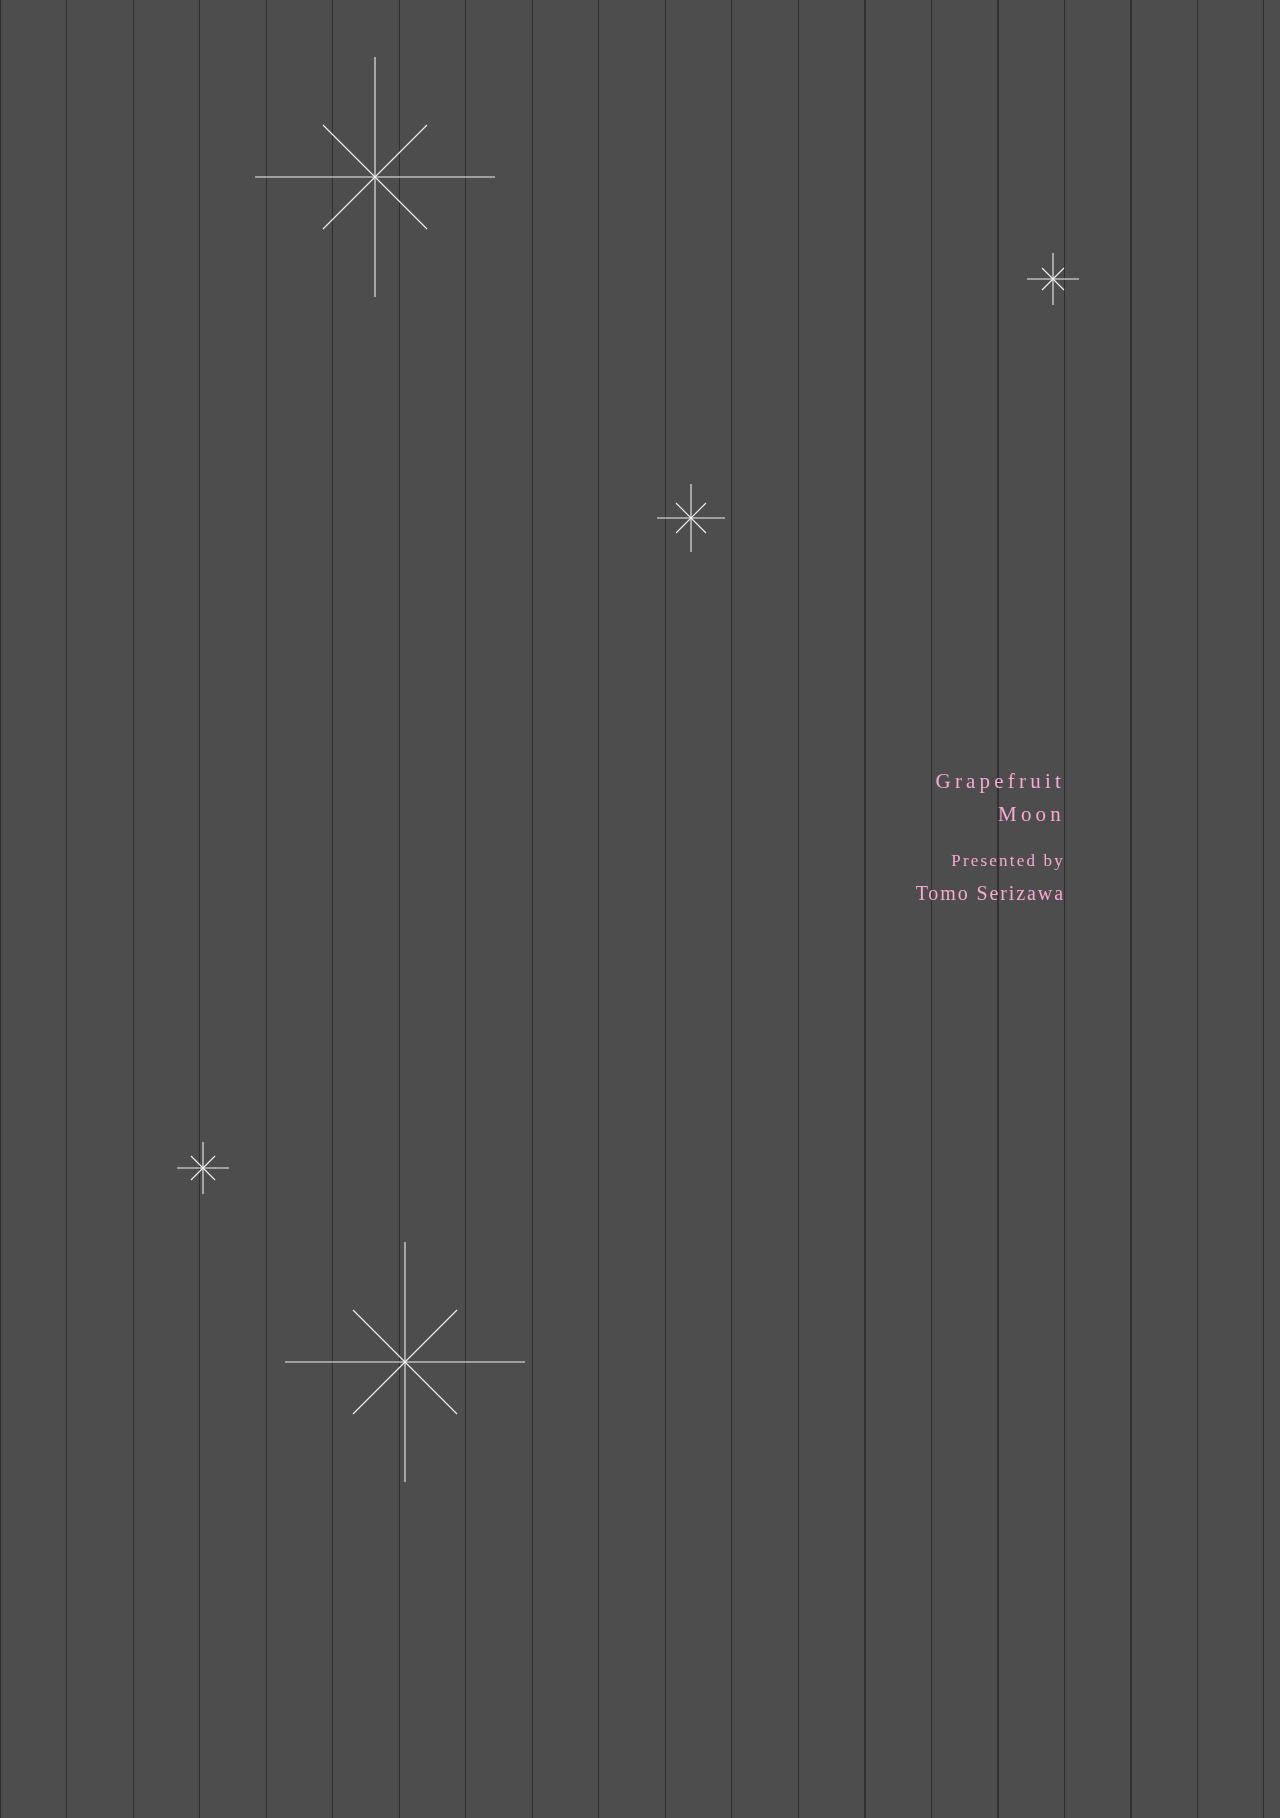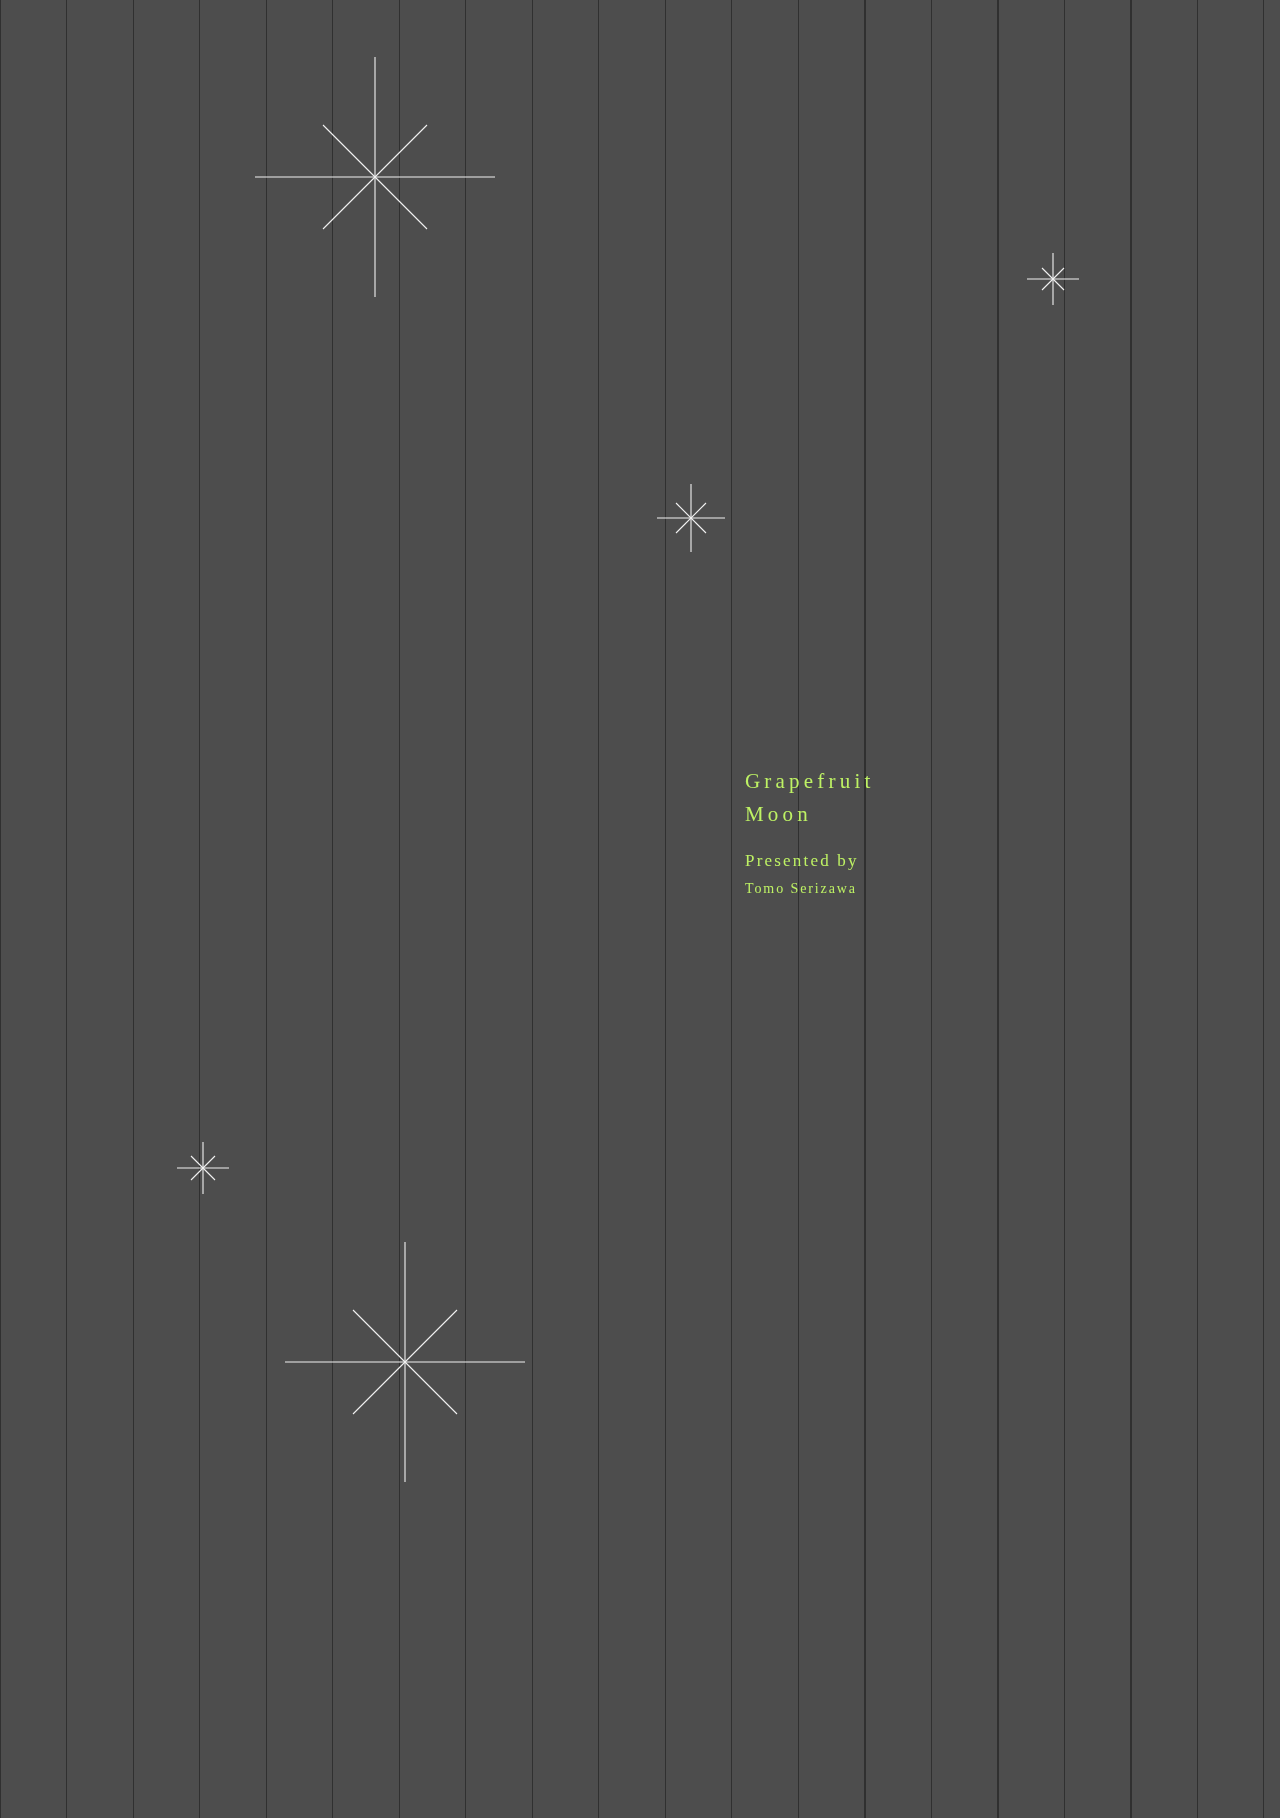--- a/index.html
+++ b/index.html
@@ -34,38 +34,38 @@
     pointer-events: none;
   }
   .sparkle svg { display: block; overflow: visible; }
   .sparkle line {
     stroke: #f2f2f2;
     stroke-width: 1.1;
     stroke-linecap: butt;
   }
   #credits {
     position: absolute;
-    color: #bef264;
-    text-align: left;
+    color: #f9a8d4;
+    text-align: right;
     line-height: 1.55;
   }
   #credits .title {
     font-size: 21px;
     letter-spacing: 4.2px;
     white-space: pre-line;
     margin: 0 0 18px 0;
     font-weight: normal;
   }
   #credits .presented {
     font-size: 17px;
     letter-spacing: 2.2px;
     margin: 0;
   }
   #credits .author {
-    font-size: 14px;
+    font-size: 20px;
     letter-spacing: 1.9px;
     margin: 4px 0 0 0;
   }
 </style>
 </head>
 <body>
 
 <div id="page">
 
   <div id="stripes"></div>

